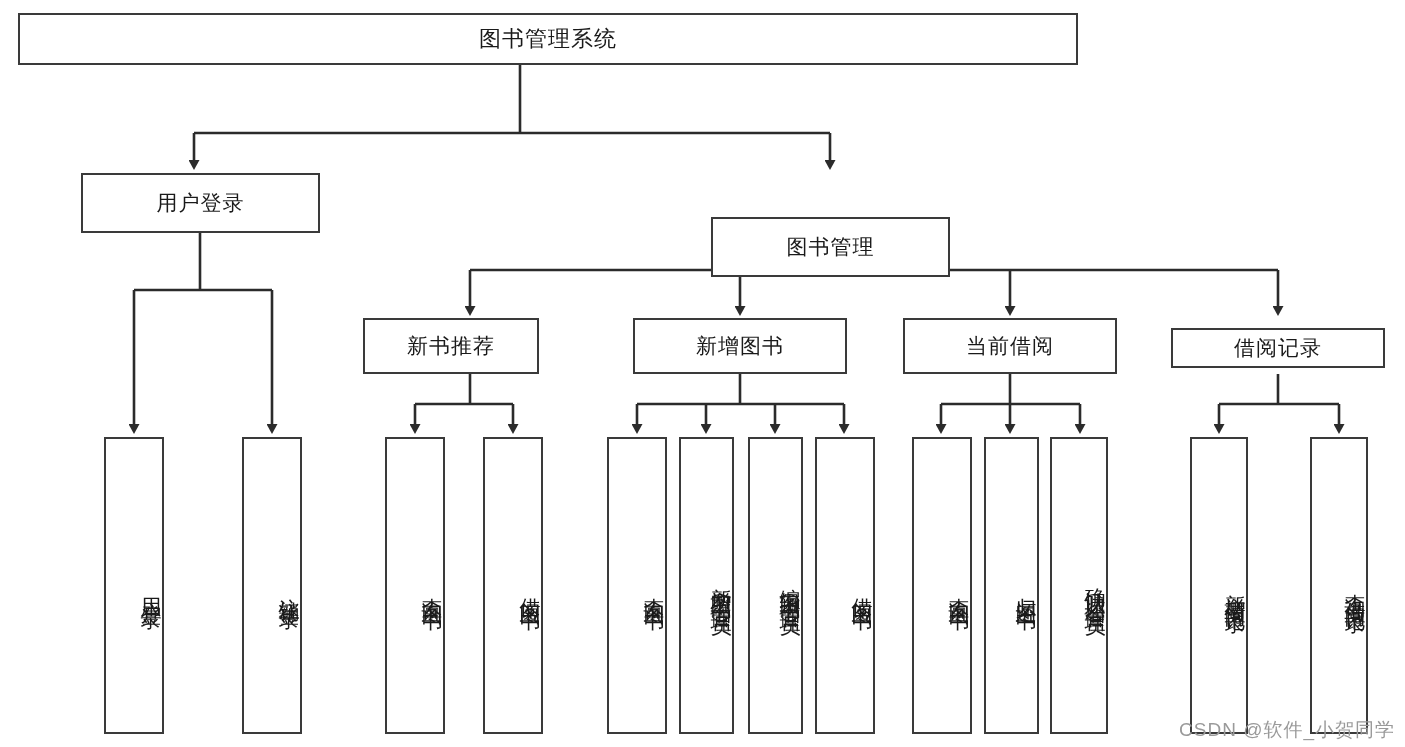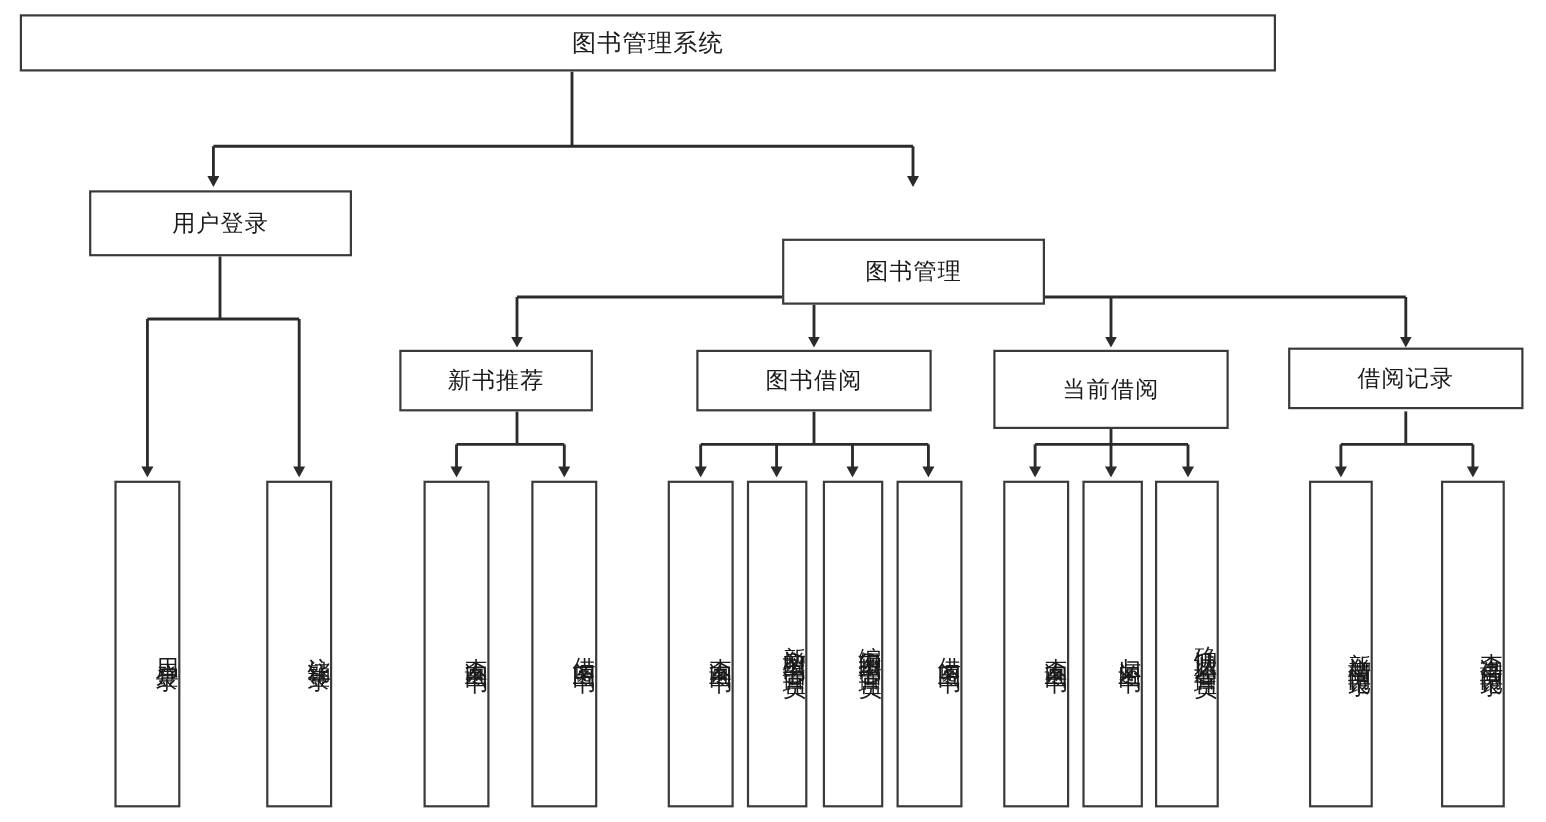--- a/index.html
+++ b/index.html
@@ -63,42 +63,43 @@
       <path d="M1010,404 L1010,425" marker-end="url(#arw)"></path>
       <path d="M1080,404 L1080,425" marker-end="url(#arw)"></path>
 
       <path d="M1278,374 L1278,404"></path>
       <path d="M1219,404 L1339,404"></path>
       <path d="M1219,404 L1219,425" marker-end="url(#arw)"></path>
       <path d="M1339,404 L1339,425" marker-end="url(#arw)"></path>
     </g>
   </svg>
 
-  <div class="node h root" style="left:18px;top:13px;width:1142px;height:52px;font-family:Liberation Serif, serif;">图书管理系统</div>
+  <div class="node h root" style="left:18px;top:13px;width:1060px;height:52px;font-family:Liberation Serif, serif;">图书管理系统</div>
 
   <div class="node h" style="left:81px;top:173px;width:239px;height:60px;">用户登录</div>
   <div class="node h" style="left:711px;top:173px;width:239px;height:60px;margin-top:44px;">图书管理</div>
 
   <div class="node h" style="left:363px;top:318px;width:176px;height:56px;">新书推荐</div>
-  <div class="node h" style="left:633px;top:318px;width:214px;height:56px;">图书借阅</div>
-  <div class="node h" style="left:903px;top:318px;width:214px;height:72px;">当前借阅</div>
-  <div class="node h" style="left:1171px;top:316px;width:214px;height:56px;">借阅记录</div>
+  <div class="node h" style="left:633px;top:318px;width:214px;height:56px;">新增图书</div>
+  <div class="node h" style="left:903px;top:318px;width:214px;height:56px;">当前借阅</div>
+  <div class="node h" style="left:1171px;top:328px;width:214px;height:40px;">借阅记录</div>
 
   <div class="node v" style="left:104px;top:437px;width:60px;height:297px;">用户登录</div>
   <div class="node v" style="left:242px;top:437px;width:60px;height:297px;">注销登录</div>
 
   <div class="node v" style="left:385px;top:437px;width:60px;height:297px;">查询图书</div>
   <div class="node v" style="left:483px;top:437px;width:60px;height:297px;">借阅图书</div>
 
   <div class="node v" style="left:607px;top:437px;width:60px;height:297px;">查询图书</div>
   <div class="node v" style="left:679px;top:437px;width:55px;height:297px;">新增图书（管理员）</div>
   <div class="node v" style="left:748px;top:437px;width:55px;height:297px;">编辑图书（管理员）</div>
   <div class="node v" style="left:815px;top:437px;width:60px;height:297px;">借阅图书</div>
 
   <div class="node v" style="left:912px;top:437px;width:60px;height:297px;">查询图书</div>
   <div class="node v" style="left:984px;top:437px;width:55px;height:297px;">归还图书</div>
   <div class="node v" style="left:1050px;top:437px;width:58px;height:297px;">确认归还（管理员）</div>
 
   <div class="node v" style="left:1190px;top:437px;width:58px;height:297px;">新增借阅记录</div>
   <div class="node v" style="left:1310px;top:437px;width:58px;height:297px;">查询借阅记录</div>
 
+  <div class="watermark">CSDN @软件_小贺同学</div>
 
 </div>
 
 </body></html>

